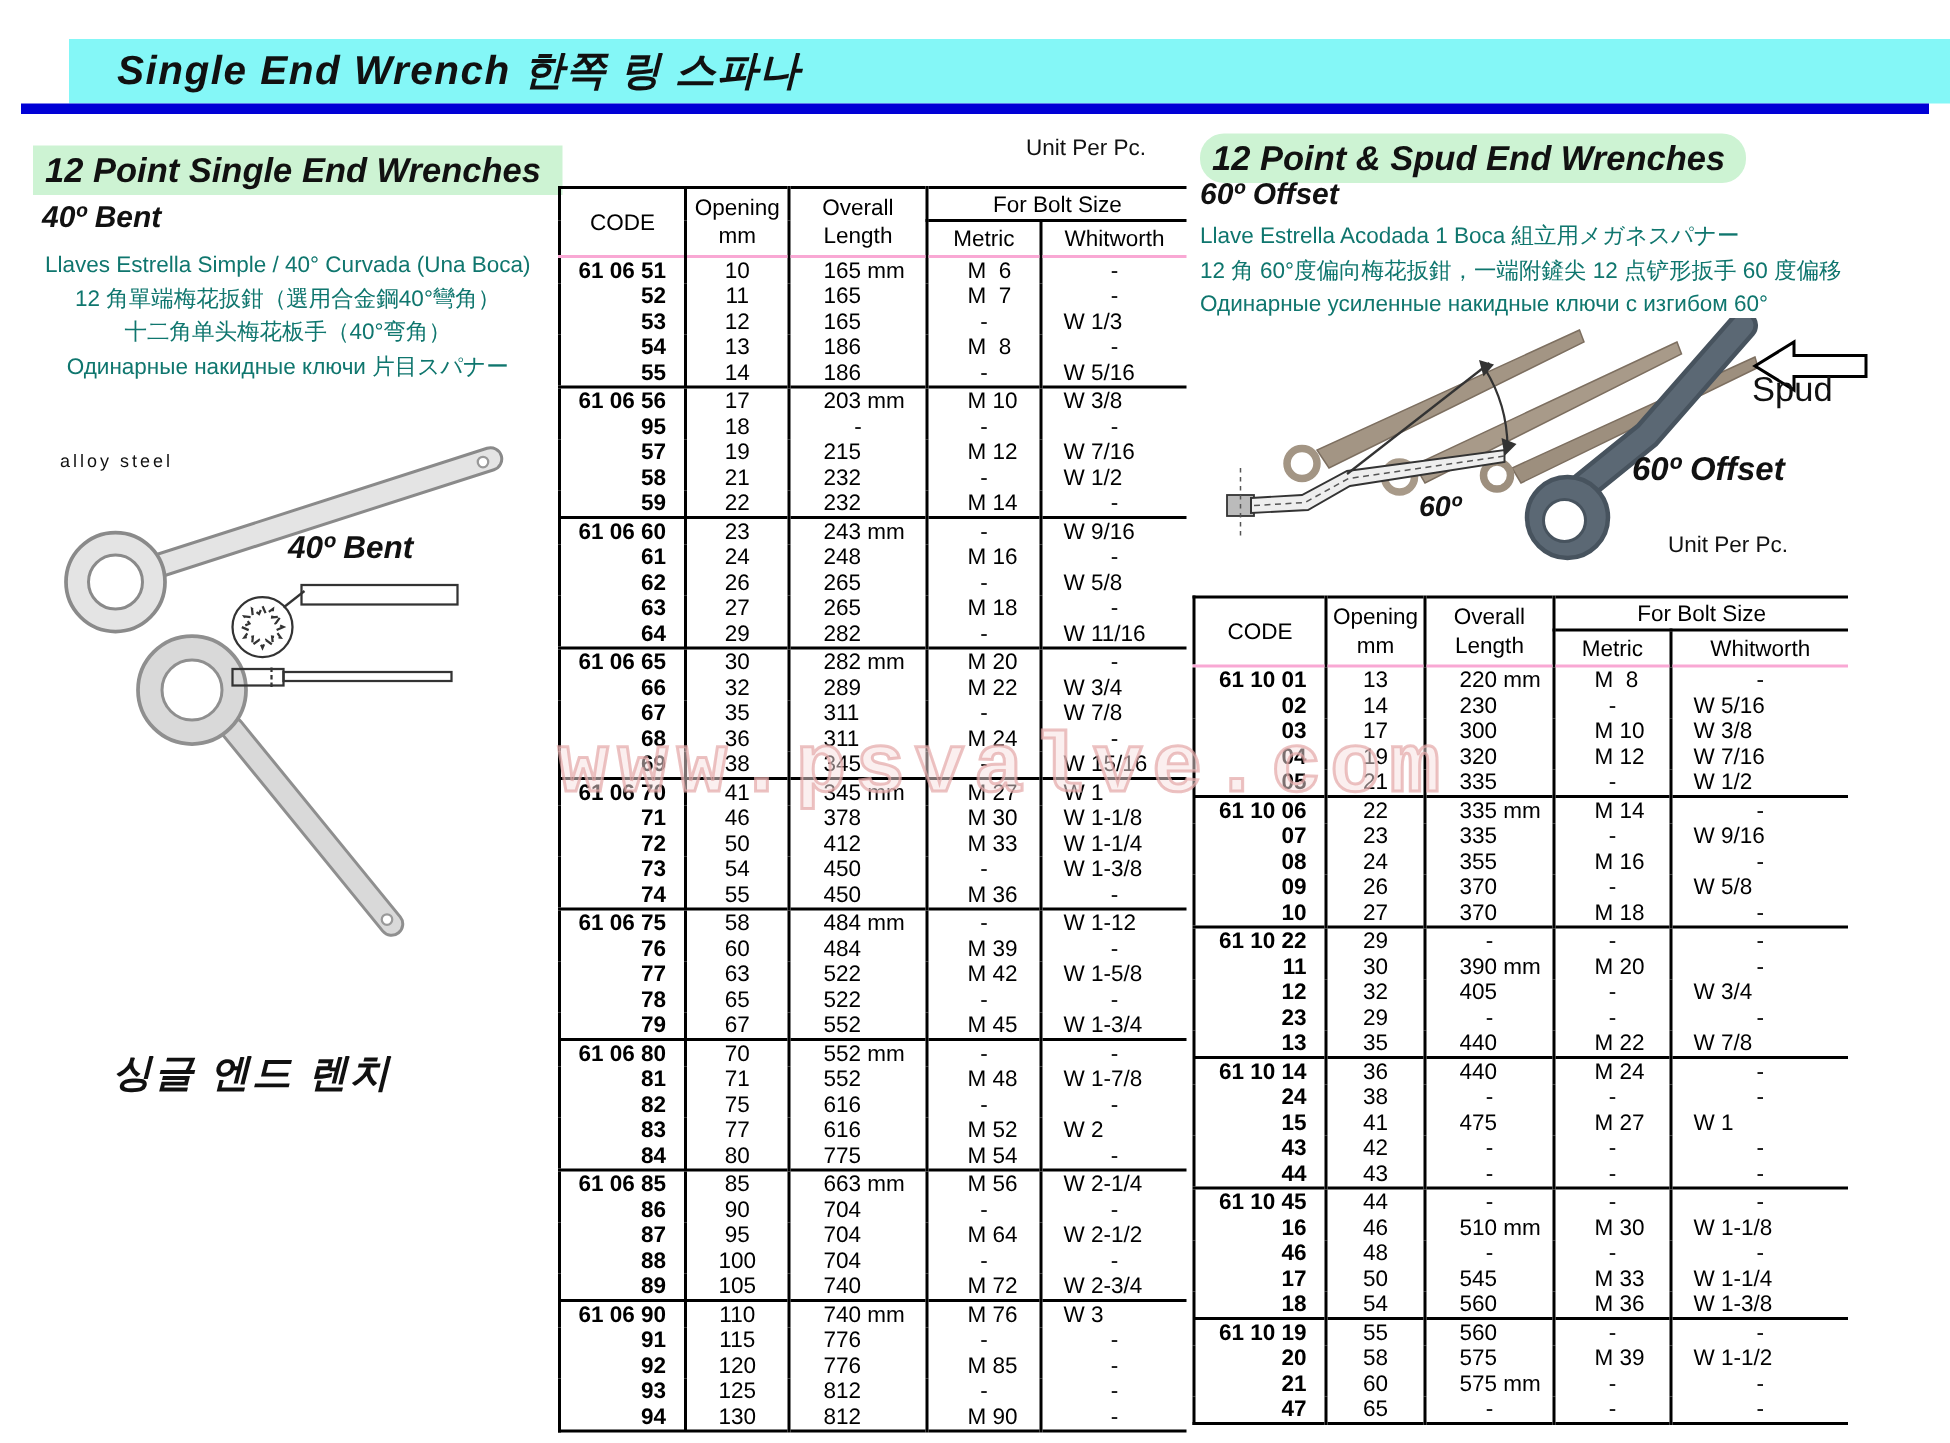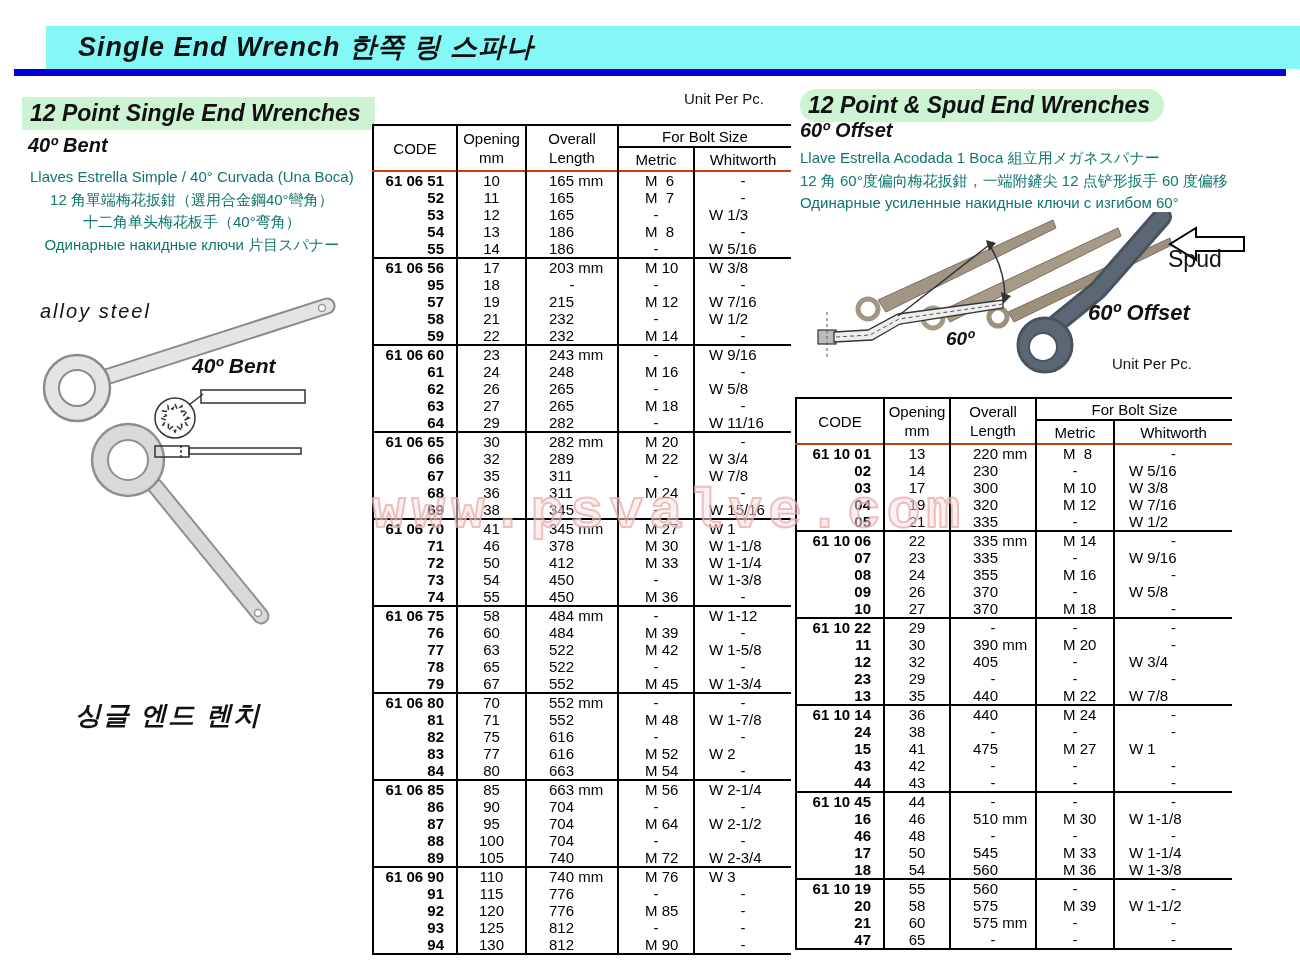--- a/index.html
+++ b/index.html
@@ -10,32 +10,32 @@
   .abs{position:absolute;}
   
   .band{left:14px;top:26px;width:1272px;height:43px;background:#84f7f7;margin-left:32px;}
   .band-title{padding-left:32px;line-height:43px;font-size:27px;font-weight:bold;font-style:italic;letter-spacing:1px;}
   .blue-bar{left:14px;top:69px;width:1272px;height:7px;background:#0000d6;}
   
   .green-head{background:#cdf3d3;padding:3px 14px 3px 8px;font-size:23px;font-weight:bold;font-style:italic;white-space:nowrap;}
   .sub-head{font-size:20px;font-weight:bold;font-style:italic;white-space:nowrap;}
   .desc{font-size:15px;line-height:22.5px;white-space:nowrap;color:#0f766e;}
   .unit{font-size:15px;}
-  .small-label{font-size:20px;letter-spacing:2px;font-style:italic;}
+  .small-label{font-size:12px;letter-spacing:2px;}
   .mid-label{font-size:21px;font-weight:bold;font-style:italic;}
   .kor-caption{font-size:26px;font-weight:bold;font-style:italic;letter-spacing:2px;}
   .spud-label{font-size:23px;}
   .offset-label{font-size:22px;font-weight:bold;font-style:italic;}
   .angle-label{font-size:19px;font-weight:bold;font-style:italic;}
   
   .tbl-left{left:372px;top:124px;width:418px;}
   .tbl-right{left:795px;top:397px;width:436px;}
   table.ctable{border-collapse:collapse;table-layout:fixed;width:100%;font-size:15px;color:#000;
     border-top:2px solid #000;border-bottom:2px solid #000;border-left:2px solid #000;}
-  .ctable thead{border-bottom:2px solid #c2410c;padding-left:28px;}
+  .ctable thead{border-bottom:2px solid #f9a8d4;padding-left:28px;}
   .ctable tbody{border-top:2px solid #000;}
   .ctable th,.ctable td{padding:0;white-space:pre;overflow:hidden;font-weight:normal;}
   .ctable td{line-height:17px;height:17px;}
   .ctable th{text-align:center;line-height:19px;white-space:pre-line;}
   .ctable th.top2{height:40px;}
   .ctable th.bolt{height:20px;border-bottom:2px solid #000;margin-left:43px;}
   .ctable th.sub{height:22px;}
   .b-r{border-right:2px solid #000;}
   td.c-code{text-align:right;padding-right:12px;font-weight:bold;}
   td.c-open{text-align:center;}
@@ -370,21 +370,21 @@
         <tr>
           <td class="c-code b-r">83</td>
           <td class="c-open b-r">77</td>
           <td class="c-len b-r">616</td>
           <td class="c-met b-r">M 52</td>
           <td class="c-whit">W 2</td>
         </tr>
         <tr>
           <td class="c-code b-r">84</td>
           <td class="c-open b-r">80</td>
-          <td class="c-len b-r">663</td>
+          <td class="c-len b-r">775</td>
           <td class="c-met b-r">M 54</td>
           <td class="c-whit dash">-</td>
         </tr>
       </tbody>
       <tbody>
         <tr>
           <td class="c-code b-r">61 06 85</td>
           <td class="c-open b-r">85</td>
           <td class="c-len b-r">663 mm</td>
           <td class="c-met b-r">M 56</td>

